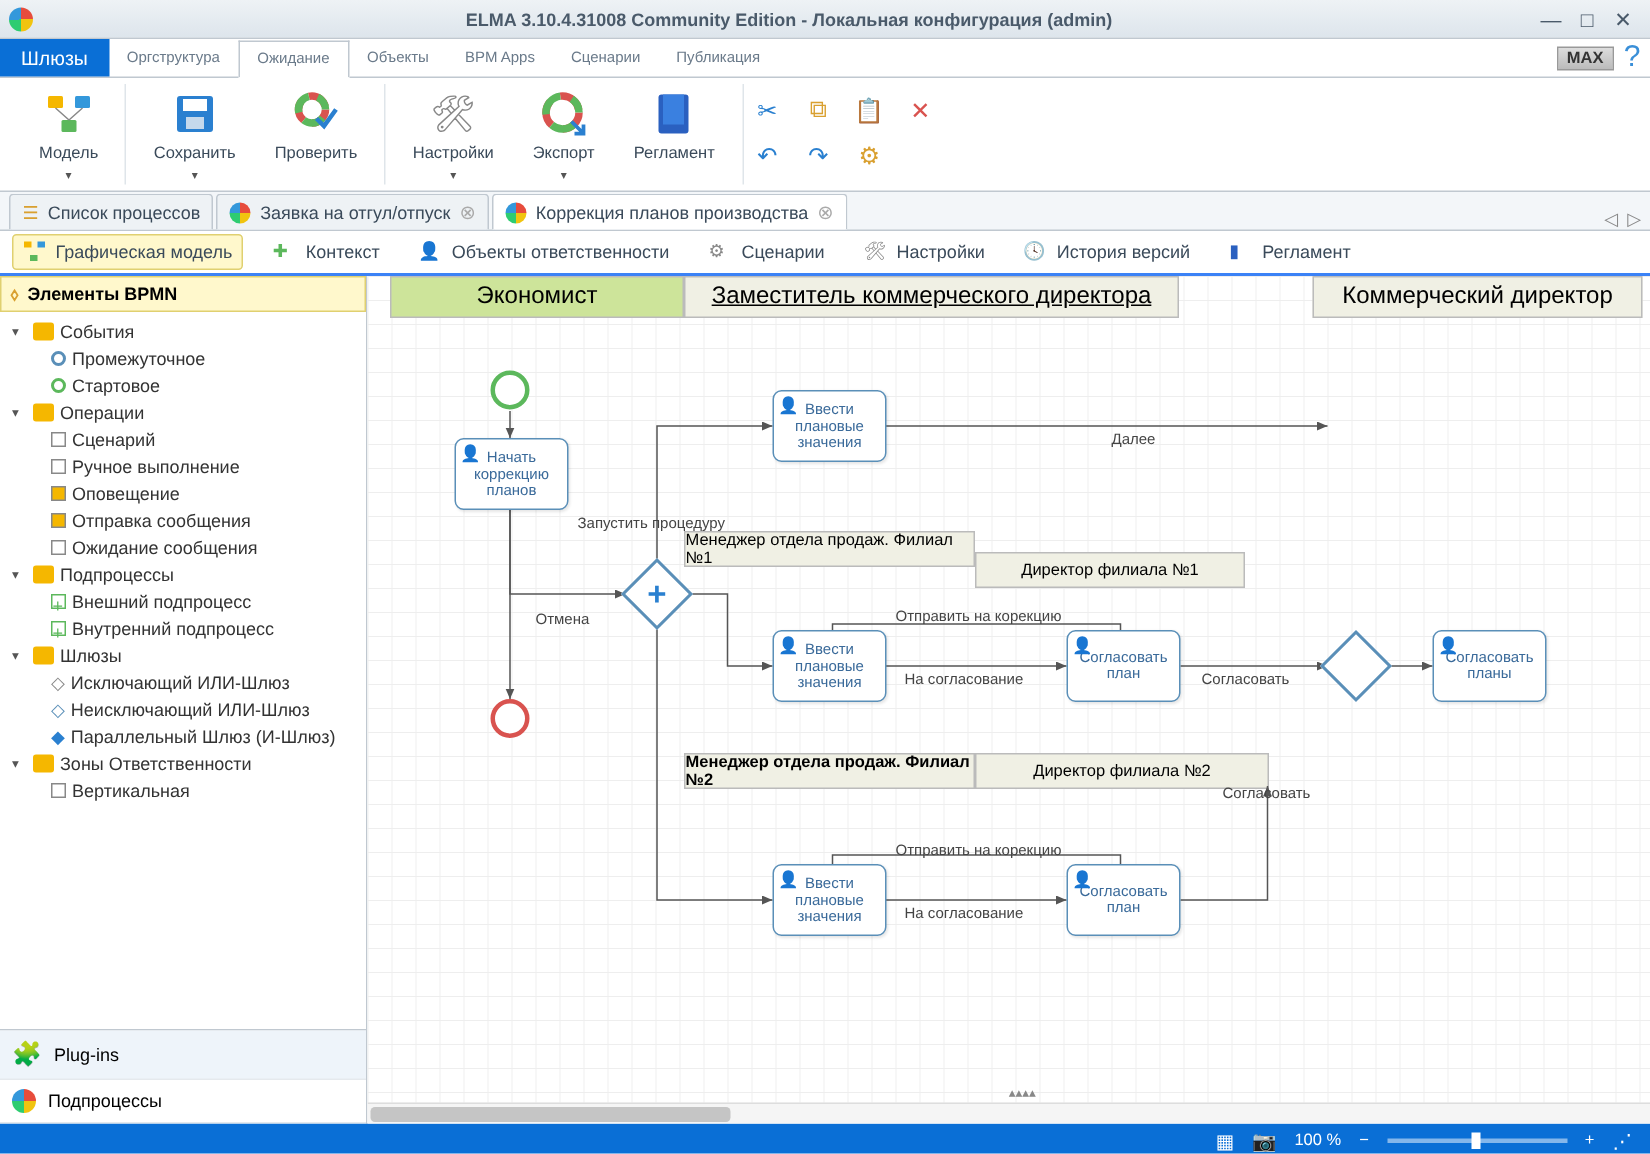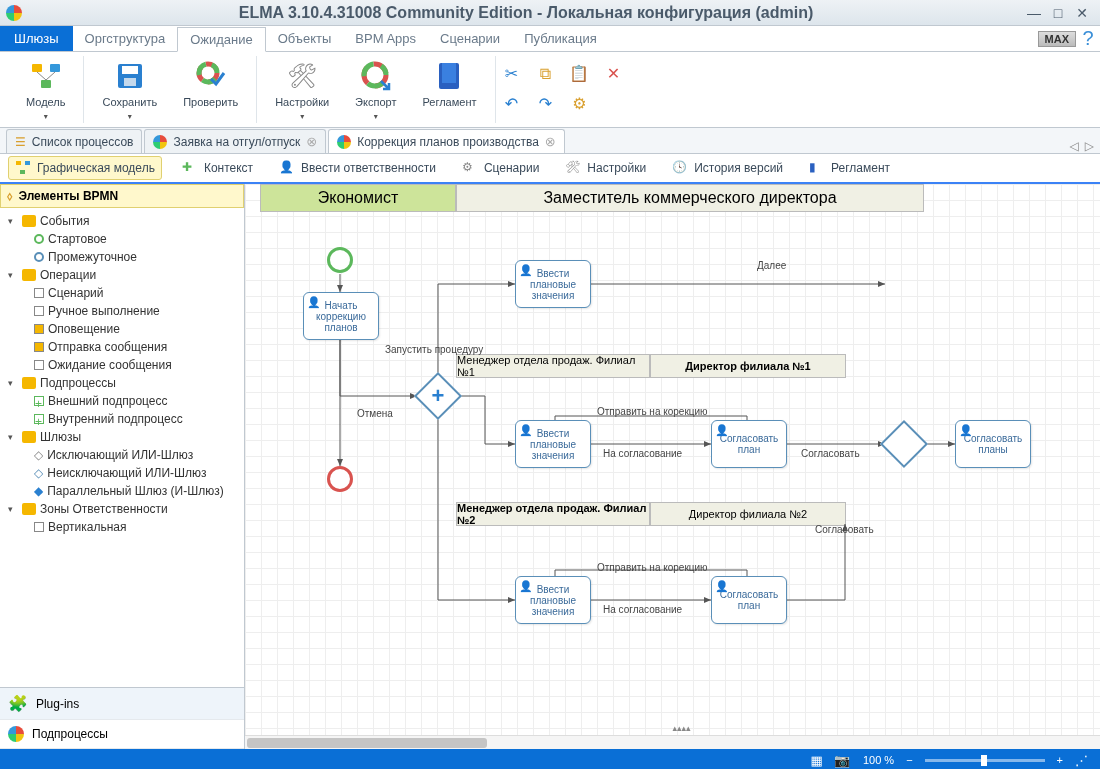--- a/index.html
+++ b/index.html
@@ -1,27 +1,27 @@
 <!DOCTYPE html>
 <html><head>
 <meta charset="utf-8">
 <style>
 * { box-sizing: border-box; margin: 0; padding: 0; font-family: Arial, sans-serif; }
 body { width: 1100px; height: 769px; background: #fff; overflow: hidden; position: relative; font-size: 12px; }
 
 
 .titlebar { height: 26px; background: linear-gradient(#eef2f5,#dde5ec); display: flex; align-items: center; padding: 0 6px; border-bottom: 1px solid #c0c8d0; }
 .titlebar .logo { width: 16px; height: 16px; border-radius: 50%; background: conic-gradient(#e74c3c 0 90deg,#f1c40f 90deg 180deg,#2ecc71 180deg 270deg,#3498db 270deg 360deg); margin-right: 8px; }
-.titlebar .title { flex: 1; text-align: center; color: #4a5a6a; font-weight: bold; font-size: 16px; }
+.titlebar .title { flex: 1; text-align: center; color: #4a5a6a; font-weight: bold; font-size: 12px; }
 .titlebar .winbtn { width: 24px; height: 18px; display: inline-flex; align-items: center; justify-content: center; color: #4a5a6a; font-size: 14px; cursor: pointer; }
 
 
 .menubar { height: 26px; display: flex; align-items: stretch; border-bottom: 1px solid #c0c8d0; background: #fff; }
 .menubar .menu-btn { background: #0a6fd6; color: #fff; padding: 0 14px; display: flex; align-items: center; font-size: 13px; cursor: pointer; }
-.menubar .menu-item { padding: 0 12px; display: flex; align-items: center; color: #6a7a8a; cursor: pointer; font-size: 13px; }
+.menubar .menu-item { padding: 0 12px; display: flex; align-items: center; color: #6a7a8a; cursor: pointer; font-size: 10px; }
 .menubar .menu-item.active { border: 1px solid #c0c8d0; border-bottom: 1px solid #fff; background: #fff; position: relative; top: 1px; }
 .menubar .spacer { flex: 1; }
 .menubar .max-badge { align-self: center; background: linear-gradient(#ddd,#bbb); color: #333; font-weight: bold; padding: 1px 6px; font-size: 11px; border: 1px solid #999; }
 .menubar .help { width: 24px; display: flex; align-items: center; justify-content: center; color: #3a8fd8; font-size: 20px; cursor: pointer; }
 
 
 .toolbar { height: 76px; display: flex; align-items: center; gap: 0; border-bottom: 1px solid #c0c8d0; padding: 4px 8px; }
 .tb-group { display: flex; align-items: flex-start; gap: 18px; padding: 2px 14px; border-right: 1px solid #dfe5ea; height: 100%; }
 .tb-btn { display: flex; flex-direction: column; align-items: center; gap: 4px; cursor: pointer; padding: 2px 4px; }
 .tb-btn .ico { width: 32px; height: 32px; display: flex; align-items: center; justify-content: center; font-size: 24px; }
@@ -57,21 +57,21 @@
 .circ { width: 10px; height: 10px; border-radius: 50%; border: 2px solid; display: inline-block; }
 .sq { width: 10px; height: 10px; border: 1px solid #888; display: inline-block; }
 .sb-bottom { border-top: 1px solid #c0c8d0; }
 .sb-btab { padding: 6px 8px; display: flex; align-items: center; gap: 8px; border-bottom: 1px solid #e5e9ed; font-size: 12px; cursor: pointer; }
 .sb-btab.active { background: #eef4fa; }
 
 .canvas-wrap { flex: 1; overflow: hidden; position: relative; background: #fff; }
 .canvas { position: absolute; width: 1400px; height: 560px; background-image: linear-gradient(#eee 1px, transparent 1px), linear-gradient(90deg, #eee 1px, transparent 1px); background-size: 16px 16px; }
 .lane-head { position: absolute; top: 0; height: 28px; background: #f0f0e4; border: 1px solid #bbb; display: flex; align-items: center; justify-content: center; font-size: 16px; }
 .lane-head.eco { left: 15px; width: 196px; background: #cde49a; }
-.lane-head.zam { left: 211px; width: 468px; }
+.lane-head.zam { left: 211px; width: 330px; text-decoration: underline; }
 .lane-head.kom { left: 630px; width: 220px; }
 .sublane { position: absolute; height: 24px; background: #f0f0e4; border: 1px solid #bbb; display: flex; align-items: center; justify-content: center; font-size: 11px; }
 
 .task { position: absolute; background: #fff; border: 1px solid #5a8fb8; border-radius: 6px; padding: 4px; text-align: center; font-size: 10px; color: #3a6a9a; display: flex; align-items: center; justify-content: center; box-shadow: 1px 1px 2px rgba(0,0,0,0.1); }
 .task .usr { position: absolute; top: 3px; left: 3px; font-size: 11px; color: #666; }
 .start-ev { position: absolute; width: 26px; height: 26px; border: 3px solid #5cb85c; border-radius: 50%; background: #fff; }
 .end-ev { position: absolute; width: 26px; height: 26px; border: 3px solid #d9534f; border-radius: 50%; background: #fff; }
 .gateway { position: absolute; width: 34px; height: 34px; transform: rotate(45deg); border: 2px solid #5a8fb8; background: #fff; }
 .gateway .plus { position: absolute; width: 100%; height: 100%; transform: rotate(-45deg); display: flex; align-items: center; justify-content: center; font-size: 22px; color: #2a80d0; font-weight: bold; }
 .label-txt { position: absolute; font-size: 10px; color: #444; }
@@ -217,21 +217,21 @@
           <rect x="5" y="10" width="5" height="4" fill="#5cb85c"></rect>
         </svg></span>
     <span>Графическая модель</span>
   </div>
   <div class="vtab">
     <span class="vico" style="color:#5cb85c;">✚</span>
     <span>Контекст</span>
   </div>
   <div class="vtab">
     <span class="vico" style="color:#888;">👤</span>
-    <span>Ввести ответственности</span>
+    <span>Объекты ответственности</span>
   </div>
   <div class="vtab">
     <span class="vico" style="color:#888;">⚙</span>
     <span>Сценарии</span>
   </div>
   <div class="vtab">
     <span class="vico" style="color:#888;">🛠</span>
     <span>Настройки</span>
   </div>
   <div class="vtab">
@@ -252,26 +252,26 @@
       <span>Элементы BPMN</span>
     </div>
     <div class="sb-tree">
 
       <div class="tree-item lvl1 tree-folder">
           <span class="tri">▾</span>
           <span class="folder-ico"></span>
           <span>События</span>
         </div>
       <div class="tree-item lvl2">
+          <span class="circ" style="border-color:#5a8fb8;"></span>
+          <span>Промежуточное</span>
+        </div>
+      <div class="tree-item lvl2">
           <span class="circ" style="border-color:#5cb85c;"></span>
           <span>Стартовое</span>
-        </div>
-      <div class="tree-item lvl2">
-          <span class="circ" style="border-color:#5a8fb8;"></span>
-          <span>Промежуточное</span>
         </div>
 
       <div class="tree-item lvl1 tree-folder">
           <span class="tri">▾</span>
           <span class="folder-ico"></span>
           <span>Операции</span>
         </div>
       <div class="tree-item lvl2">
           <span class="sq"></span>
           <span>Сценарий</span>
@@ -344,23 +344,24 @@
         <span class="logo" style="width:16px;height:16px;border-radius:50%;background:conic-gradient(#e74c3c 0 90deg,#f1c40f 90deg 180deg,#2ecc71 180deg 270deg,#3498db 270deg 360deg);"></span>
         <span>Подпроцессы</span>
       </div>
     </div>
   </div>
 
   <div class="canvas-wrap">
     <div class="canvas">
       <div class="lane-head eco">Экономист</div>
       <div class="lane-head zam">Заместитель коммерческого директора</div>
+      <div class="lane-head kom">Коммерческий директор</div>
 
       <div class="sublane" style="left:211px; top:170px; width:194px;">Менеджер отдела продаж. Филиал №1</div>
-      <div class="sublane" style="left:405px; top:170px; width:196px;font-weight:bold;">Директор филиала №1</div>
+      <div class="sublane" style="left:405px; top:184px; width:180px;">Директор филиала №1</div>
       <div class="sublane" style="left:211px; top:318px; width:194px;font-weight:bold;">Менеджер отдела продаж. Филиал №2</div>
       <div class="sublane" style="left:405px; top:318px; width:196px;">Директор филиала №2</div>
 
       <svg class="conn" width="900" height="560">
         <defs>
             <marker id="arr" markerWidth="8" markerHeight="8" refX="7" refY="3" orient="auto">
               <path d="M0,0 L7,3 L0,6 Z" fill="#555"></path>
             </marker>
           </defs>
 
@@ -427,21 +428,21 @@
         </div>
 
       <div class="gateway" style="left:642px; top:243px;"></div>
       <div class="task" style="left:710px; top:236px; width:76px; height:48px;">
           <span class="usr">👤</span>
           <span>Согласовать планы</span>
         </div>
 
       <div class="label-txt" style="left:112px; top:224px;">Отмена</div>
       <div class="label-txt" style="left:140px; top:160px;">Запустить процедуру</div>
-      <div class="label-txt" style="left:496px; top:76px;margin-left:16px;">Далее</div>
+      <div class="label-txt" style="left:496px; top:104px;">Далее</div>
       <div class="label-txt" style="left:352px; top:222px;">Отправить на корекцию</div>
       <div class="label-txt" style="left:358px; top:264px;">На согласование</div>
       <div class="label-txt" style="left:556px; top:264px;">Согласовать</div>
       <div class="label-txt" style="left:352px; top:378px;">Отправить на корекцию</div>
       <div class="label-txt" style="left:358px; top:420px;">На согласование</div>
       <div class="label-txt" style="left:570px; top:340px;">Согласовать</div>
     </div>
     <div class="hscroll">
         <div class="thumb"></div>
       </div>

